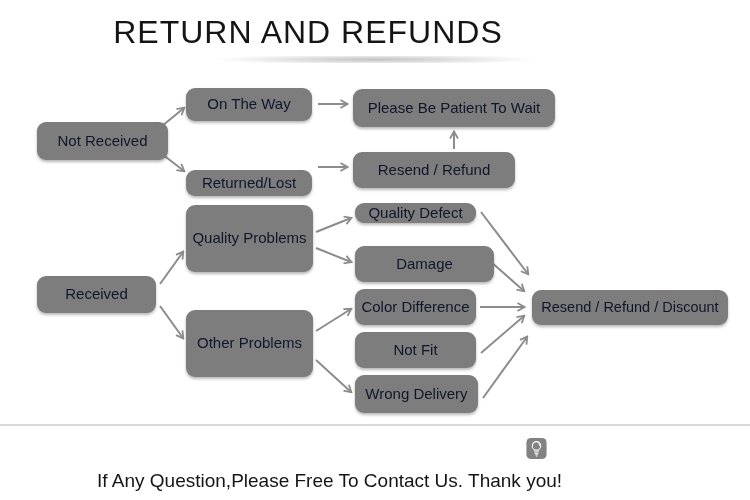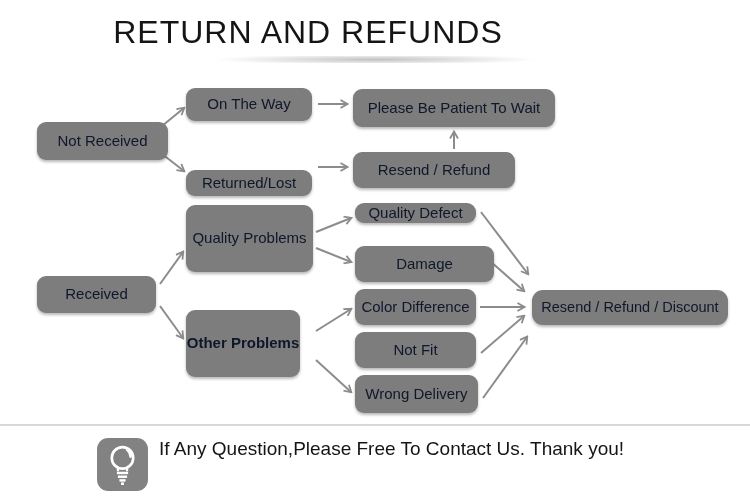--- a/index.html
+++ b/index.html
@@ -13,28 +13,28 @@
   }
   .title-underline{
     position:absolute;left:160px;top:56px;width:430px;height:7px;
     background:radial-gradient(ellipse 50% 100% at center,#c2c2c2 0%,rgba(255,255,255,0) 75%);
   }
   .node{
     position:absolute;background:#7d7d7d;color:#0f172a;border-radius:9px;
     display:flex;align-items:center;justify-content:center;text-align:center;
     font-size:15px;line-height:1.1;box-shadow:0 2px 3px rgba(0,0,0,0.28);
   }
-  .node.small-font{font-size:14.5px;border-radius:11px;}
+  .node.small-font{font-size:14.5px;}
   .arrows{position:absolute;left:0;top:0;width:750px;height:500px;}
   .divider{
     position:absolute;left:0;top:424px;width:750px;height:2px;background:#d8d8d8;
   }
   .footer{
     position:absolute;left:97px;top:438px;height:54px;
-    display:flex;align-items:flex-start;gap:11px;
+    display:flex;align-items:flex-end;gap:11px;flex-direction:column;
   }
   .footer-icon{width:51px;height:53px;display:block;}
   .footer-text{font-size:19px;color:#151515;white-space:nowrap;}
 </style>
 </head>
 <body>
 
 <div class="stage">
 
   <h1 class="title">RETURN AND REFUNDS</h1>
@@ -66,21 +66,21 @@
     </g>
   </svg>
 
   <div class="node" style="left:37px;top:122px;width:131px;height:38px;">Not Received</div>
   <div class="node" style="left:186px;top:88px;width:126px;height:33px;">On The Way</div>
   <div class="node" style="left:353px;top:89px;width:202px;height:38px;">Please Be Patient To Wait</div>
   <div class="node" style="left:186px;top:151px;width:126px;height:26px;margin-top:19px;">Returned/Lost</div>
   <div class="node" style="left:353px;top:152px;width:162px;height:36px;">Resend / Refund</div>
   <div class="node" style="left:186px;top:205px;width:127px;height:67px;">Quality Problems</div>
   <div class="node" style="left:37px;top:276px;width:119px;height:37px;">Received</div>
-  <div class="node" style="left:186px;top:310px;width:114px;height:67px;font-weight:bold;">Other Problems</div>
+  <div class="node" style="left:186px;top:310px;width:127px;height:67px;">Other Problems</div>
   <div class="node" style="left:355px;top:203px;width:121px;height:20px;">Quality Defect</div>
   <div class="node" style="left:355px;top:246px;width:139px;height:36px;">Damage</div>
   <div class="node" style="left:355px;top:289px;width:121px;height:36px;">Color Difference</div>
   <div class="node" style="left:355px;top:332px;width:121px;height:36px;">Not Fit</div>
   <div class="node" style="left:355px;top:375px;width:123px;height:38px;">Wrong Delivery</div>
   <div class="node small-font" style="left:532px;top:290px;width:196px;height:35px;">Resend / Refund / Discount</div>
 
   <div class="divider"></div>
 
   <div class="footer">

